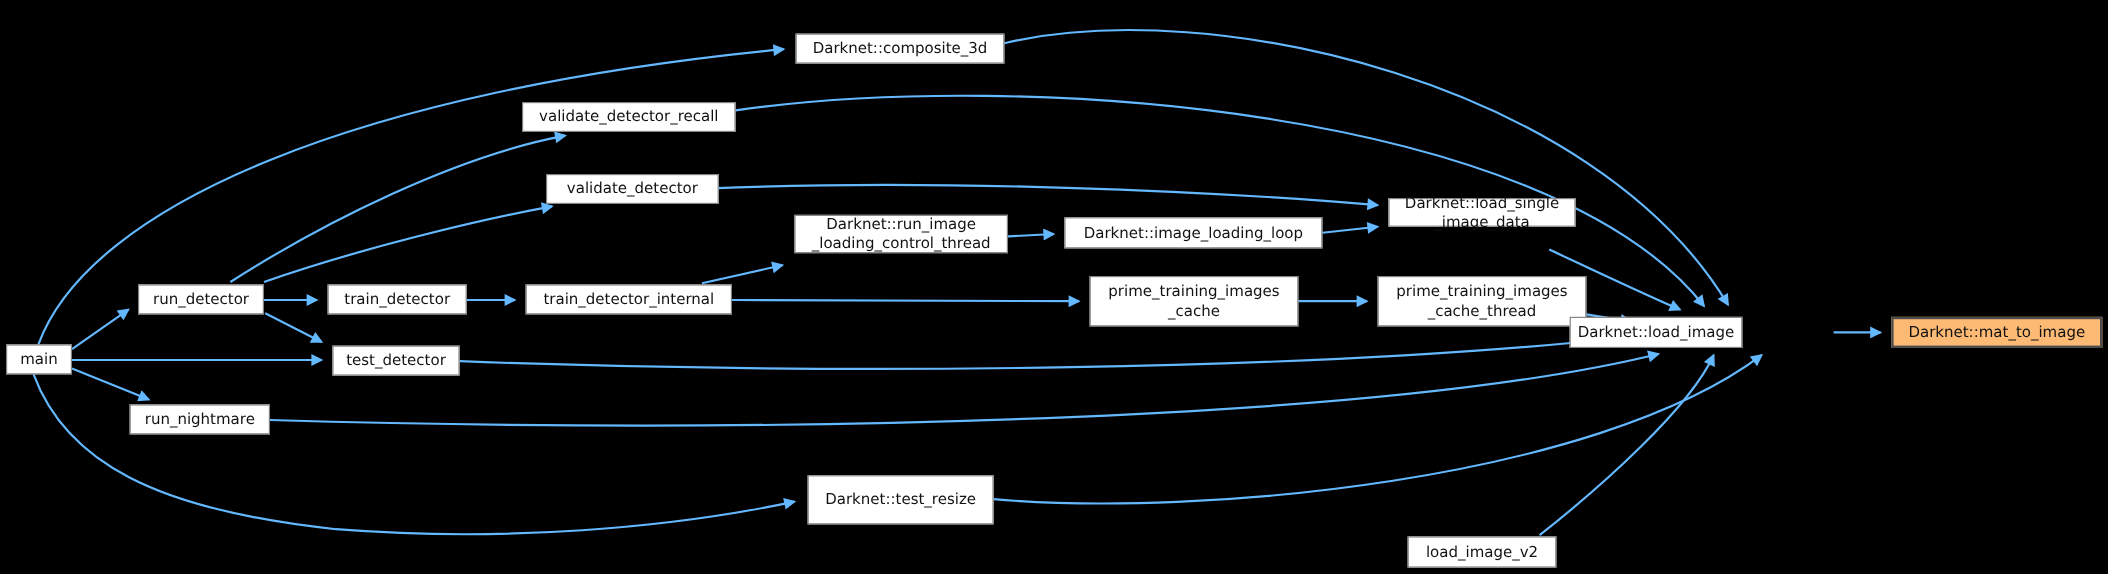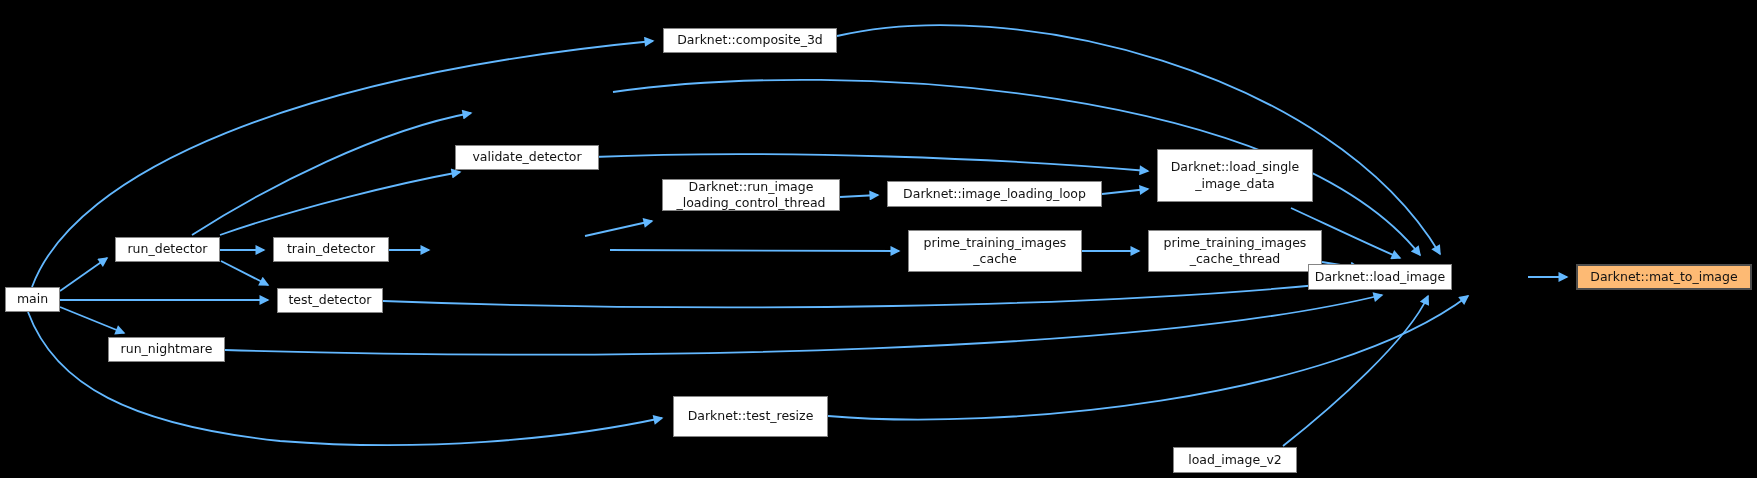--- a/index.html
+++ b/index.html
@@ -96,48 +96,54 @@
   </div>
 
   <div class="node" style="left:115px;top:237px;width:105px;height:25px">
     <span>run_detector</span>
   </div>
 
   <div class="node" style="left:273px;top:237px;width:116px;height:25px">
     <span>train_detector</span>
   </div>
 
+  <div class="node" style="left:438px;top:237px;width:172px;height:25px">
+    <span>train_detector_internal</span>
+  </div>
 
   <div class="node" style="left:277px;top:288px;width:106px;height:25px">
     <span>test_detector</span>
   </div>
 
   <div class="node" style="left:108px;top:337px;width:117px;height:25px">
     <span>run_nightmare</span>
   </div>
 
+  <div class="node" style="left:435px;top:85px;width:178px;height:25px">
+    <span>validate_detector_recall</span>
+  </div>
 
   <div class="node" style="left:455px;top:145px;width:144px;height:25px">
     <span>validate_detector</span>
   </div>
 
   <div class="node" style="left:663px;top:28px;width:174px;height:25px">
     <span>Darknet::composite_3d</span>
   </div>
 
   <div class="node" style="left:662px;top:179px;width:178px;height:32px">
     <span>Darknet::run_image
 _loading_control_thread</span>
   </div>
 
   <div class="node" style="left:887px;top:181px;width:215px;height:26px">
     <span>Darknet::image_loading_loop</span>
   </div>
 
-  <div class="node" style="left:1157px;top:149px;width:156px;height:53px">
+  <div class="node" style="left:1157px;top:165px;width:156px;height:24px">
     <span>Darknet::load_single
 _image_data</span>
   </div>
 
   <div class="node" style="left:908px;top:230px;width:174px;height:42px">
     <span>prime_training_images
 _cache</span>
   </div>
 
   <div class="node" style="left:1148px;top:230px;width:174px;height:42px">

